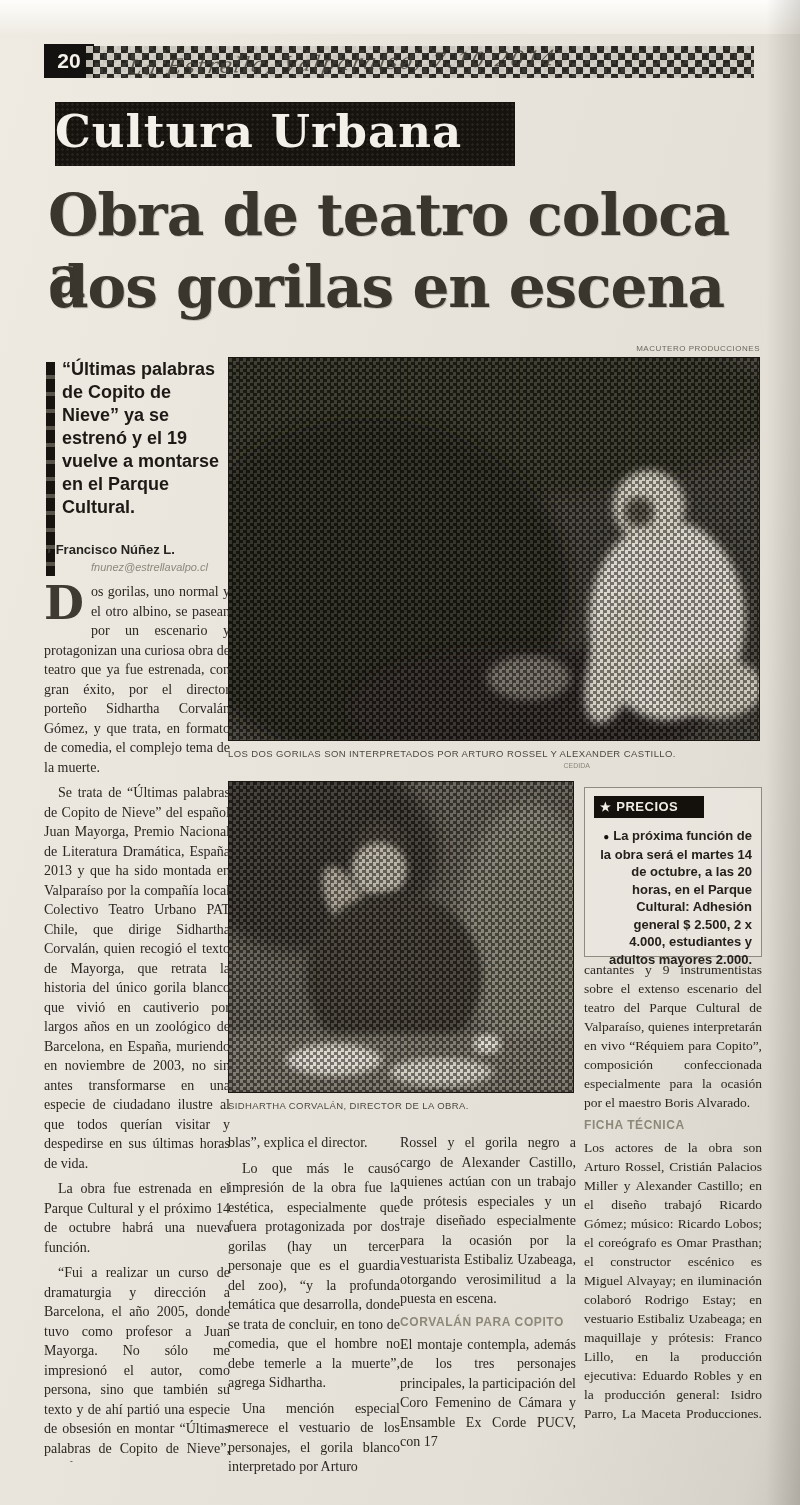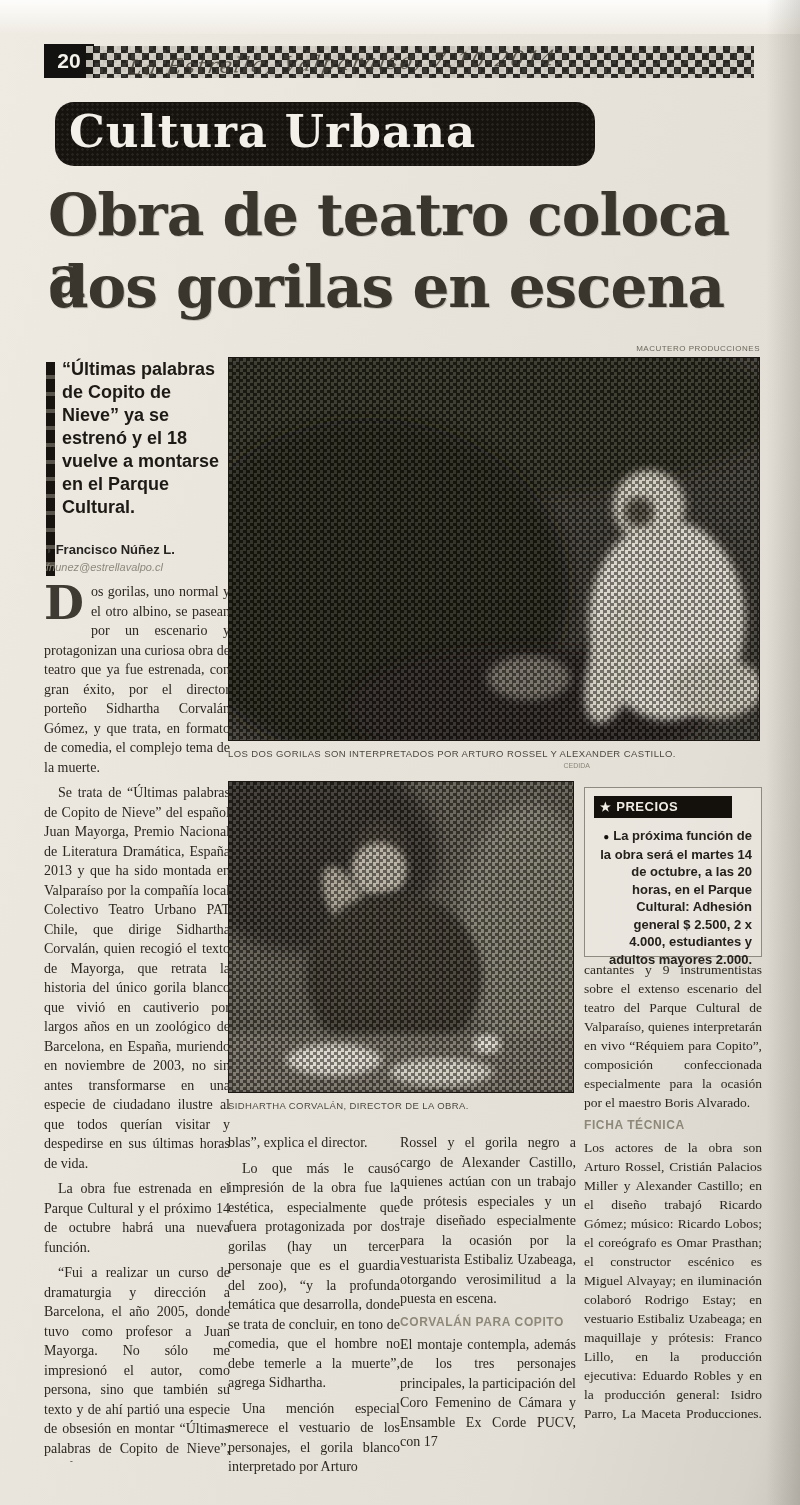--- a/index.html
+++ b/index.html
@@ -33,26 +33,26 @@
   }
   .handwriting{
     position:absolute; left:128px; top:47px; width:520px;
     font:italic 21px/30px "DejaVu Serif", serif; color:#3c382f;
     letter-spacing:2px; transform:rotate(-1.3deg) skewX(-10deg); opacity:.8;
     white-space:nowrap; pointer-events:none;
   }
 
   
   .section-band{
-    position:absolute; left:55px; top:102px; width:540px; height:64px;
+    position:absolute; left:55px; top:102px; width:460px; height:64px;
     background:
       radial-gradient(rgba(90,86,78,.25) 1px, transparent 1.5px) 0 0/5px 5px,
       #16130f;
     color:#f3f0e9; font:bold 45px/60px "DejaVu Serif", serif;
-    padding-left:14px; letter-spacing:1px;border-radius:19px;
+    letter-spacing:1px;
   }
 
   
   .headline{ position:absolute; left:48px; width:715px;
     font:bold 58px/62px "DejaVu Serif", serif; color:#3a362e;
     letter-spacing:-1px; text-shadow:1px 1px 0 rgba(120,115,104,.35);
   }
   .hl1{ top:184px; } .hl2{ top:256px; }
 
   
@@ -61,21 +61,21 @@
     background:repeating-linear-gradient(180deg,#17140f 0 13px, #57524a 13px 17px);
   }
   .standfirst{
     position:absolute; left:62px; top:358px; width:162px;
     font:bold 18px/23px "Liberation Sans", sans-serif; color:#1d1a15;
   }
   .byline{ position:absolute; left:46px; top:542px; width:176px;
     font:bold 13px/16px "Liberation Sans", sans-serif; color:#262420; }
   .byline .dot{ font-size:11px; color:#3a3731; margin-right:3px; }
   .byline-mail{ position:absolute; left:46px; top:560px; width:190px;
-    font:italic 11px/14px "Liberation Sans", sans-serif; color:#8d887c; }
+    font:italic 11px/14px "Liberation Sans", sans-serif; color:#8d887c;padding-left:45px; }
 
   
   .col{ position:absolute; font:14px/19.5px "Liberation Serif", serif; color:#2b2620; }
   .col p{ text-align:justify; margin:0; }
   .col p + p{ text-indent:14px; margin-top:6px; }
   .col1{ left:44px;  top:582px; width:186px; height:880px; overflow:hidden; }
   .col2{ left:228px; top:1133px; width:172px; height:365px; overflow:hidden; }
   .col3{ left:400px; top:1133px; width:176px; height:370px; overflow:hidden; }
   .col4{ left:584px; top:960px;  width:178px; height:460px; overflow:hidden; font-size:13.5px; line-height:19px; }
   .dropcap{
@@ -109,21 +109,21 @@
   .subcredit{ position:absolute; left:228px; top:761px; width:362px; text-align:right;
     font:7px/9px "Liberation Sans", sans-serif; color:#8b8679; }
   .cap2{ left:228px; top:1100px; width:350px; }
 
   
   .prices{
     position:absolute; left:584px; top:787px; width:178px; height:170px;
     border:1px solid #8f8a7f; background:rgba(238,234,226,.6); padding:8px 9px 8px 9px;
   }
   .prices-header{
-    width:138px; height:22px; background:#14110d; color:#efece4;
+    width:110px; height:22px; background:#14110d; color:#efece4;
     font:bold 13px/22px "Liberation Sans", sans-serif; padding-left:6px;
     letter-spacing:.5px; margin-bottom:9px;
   }
   .prices-header .star{ color:#f2efe7; margin-right:5px; font-size:12px; }
   .prices-text{ font:bold 13px/17.5px "Liberation Sans", sans-serif; color:#24211c; text-align:right; }
   .prices-text .bullet{ font-size:10px; margin-right:4px; color:#14110d; }
 </style>
 </head>
 <body>
 
@@ -132,21 +132,21 @@
   <div class="page-num">20</div>
   <div class="checker"></div>
   <div class="handwriting">La Estrella, Valparaíso, 7.10.2014</div>
 
   <div class="section-band">Cultura Urbana</div>
 
   <div class="headline hl1">Obra de teatro coloca a</div>
   <div class="headline hl2">dos gorilas en escena</div>
 
   <div class="sf-bar"></div>
-  <div class="standfirst">“Últimas palabras de Copito de Nieve” ya se estrenó y el 18 vuelve a montarse en el Parque Cultural.</div>
+  <div class="standfirst">“Últimas palabras de Copito de Nieve” ya se estrenó y el 19 vuelve a montarse en el Parque Cultural.</div>
   <div class="byline">
     <span class="dot">◗</span><span>Francisco Núñez L.</span>
   </div>
   <div class="byline-mail">fnunez@estrellavalpo.cl</div>
 
   <div class="credit">MACUTERO PRODUCCIONES</div>
   <div class="photo photo1">
     <svg width="530" height="382" viewBox="0 0 530 382">
       <defs>
         <filter id="b1">

